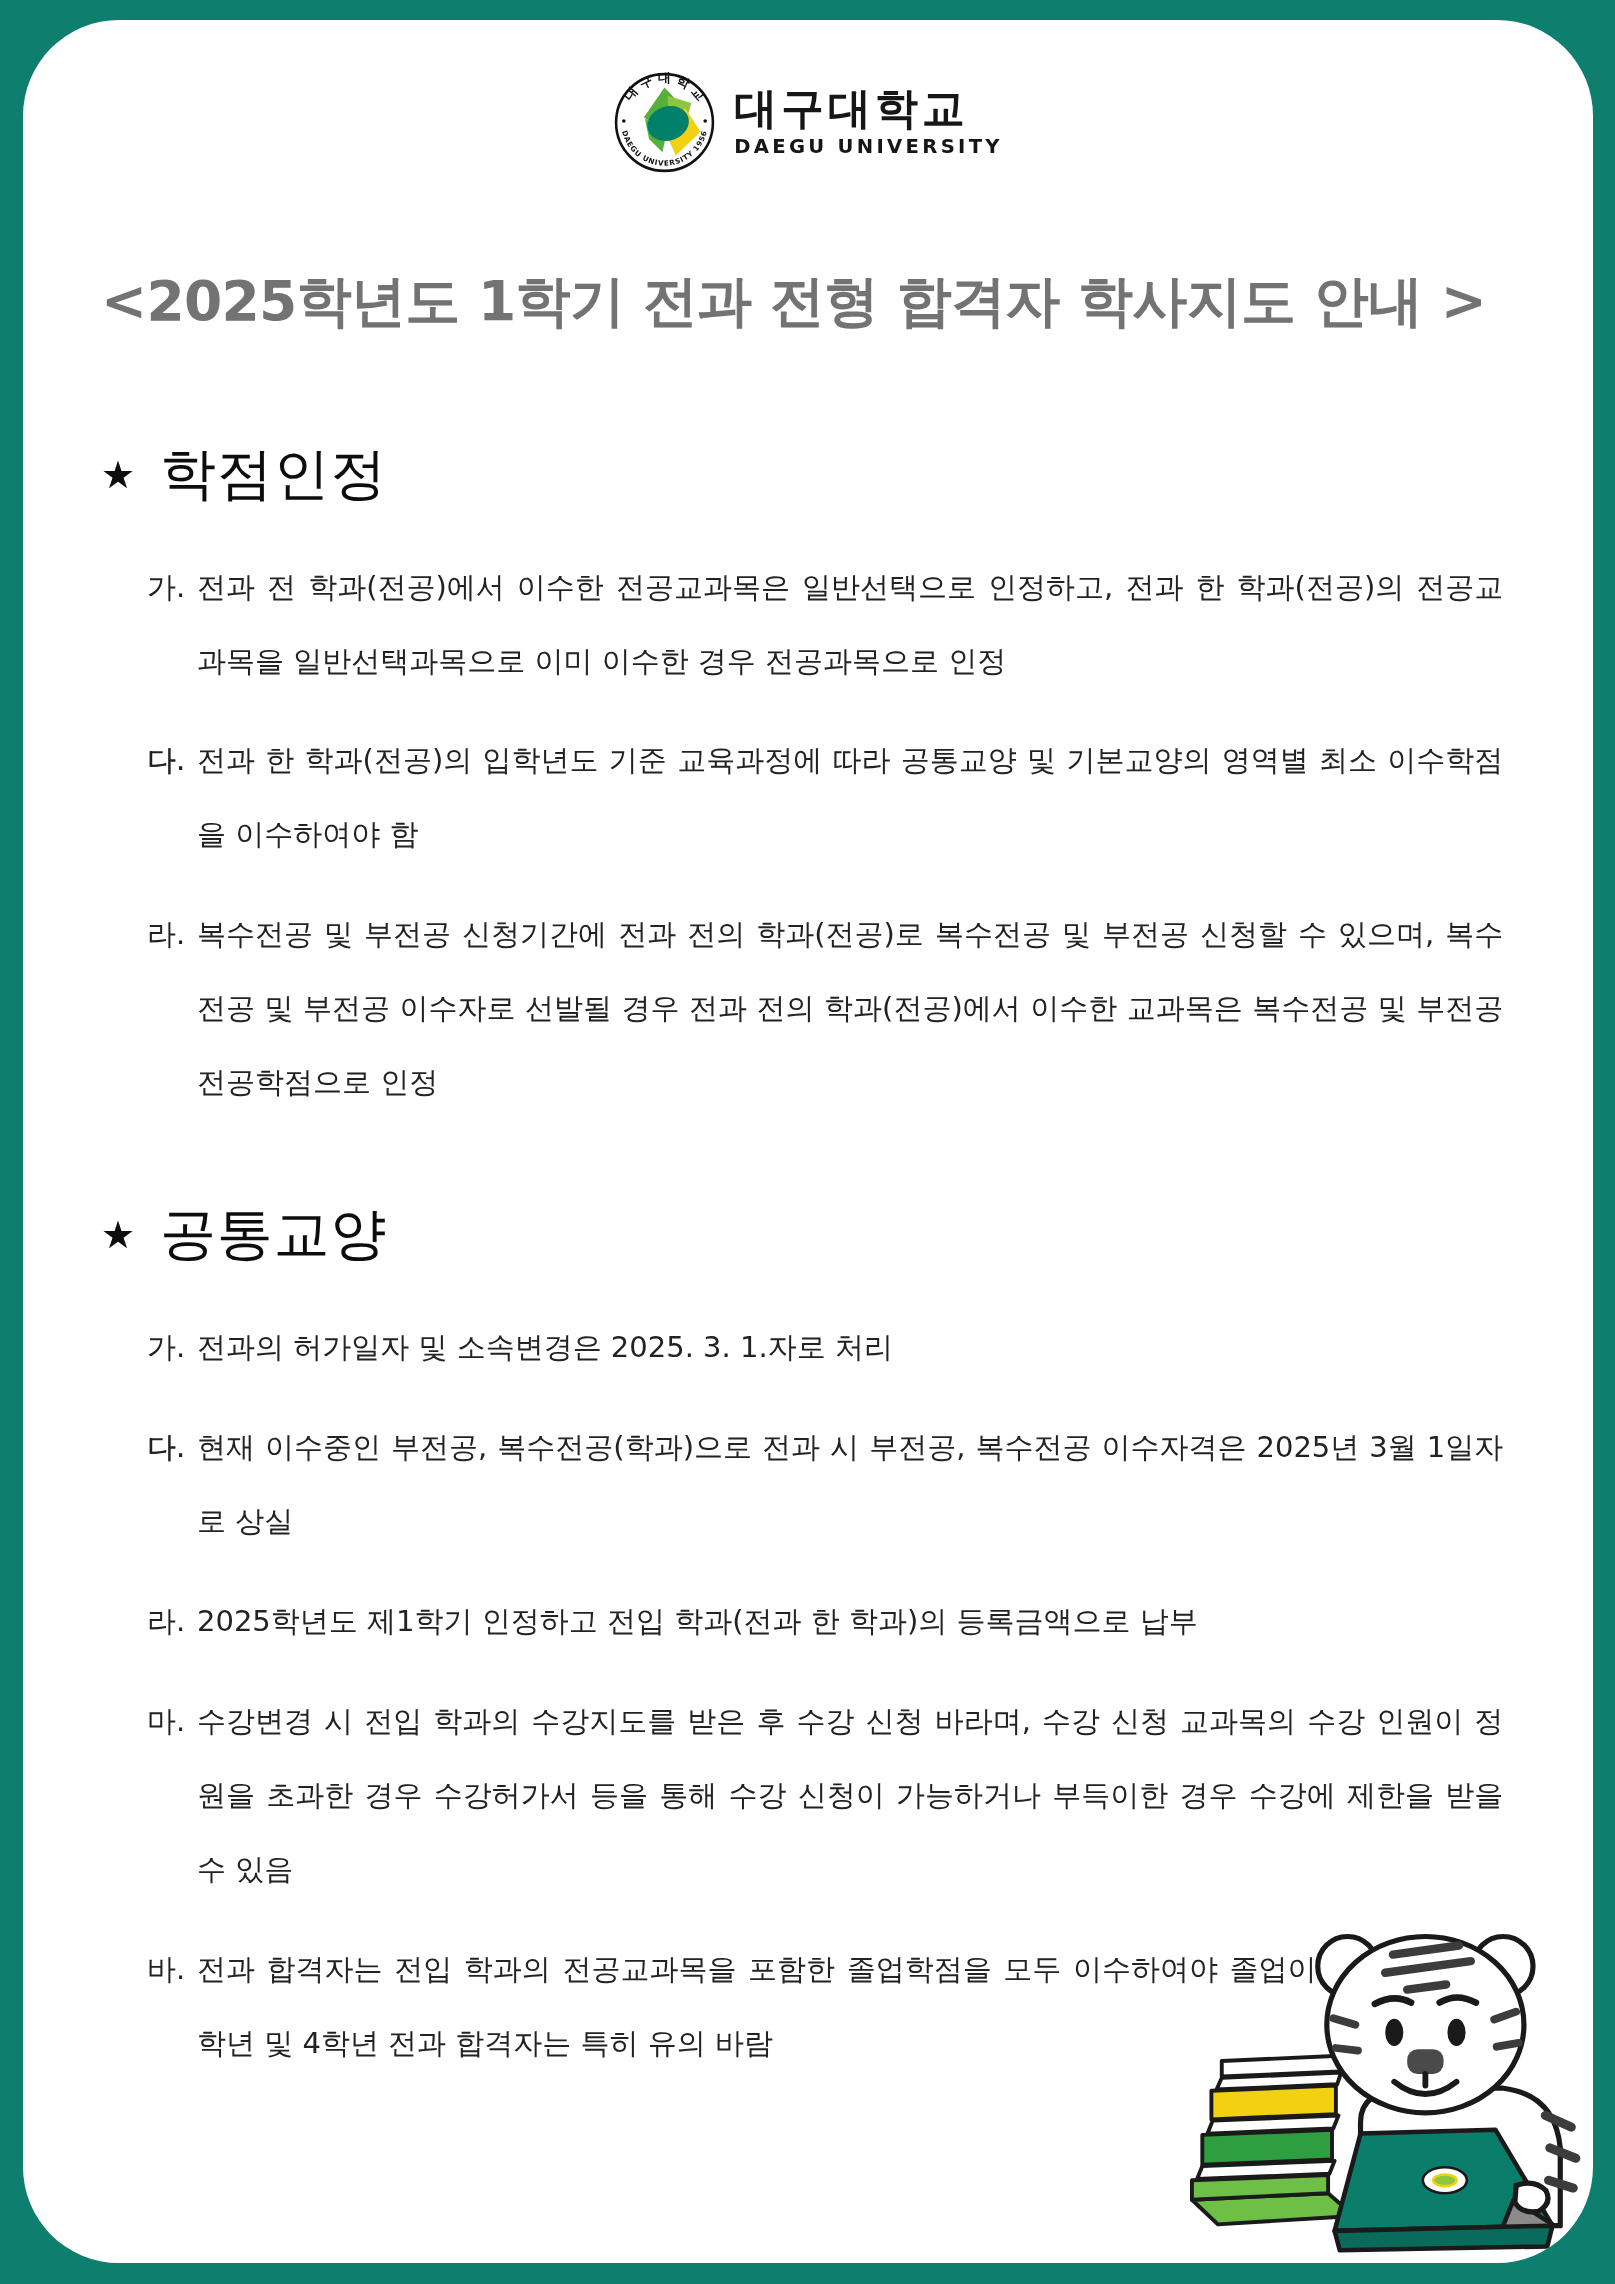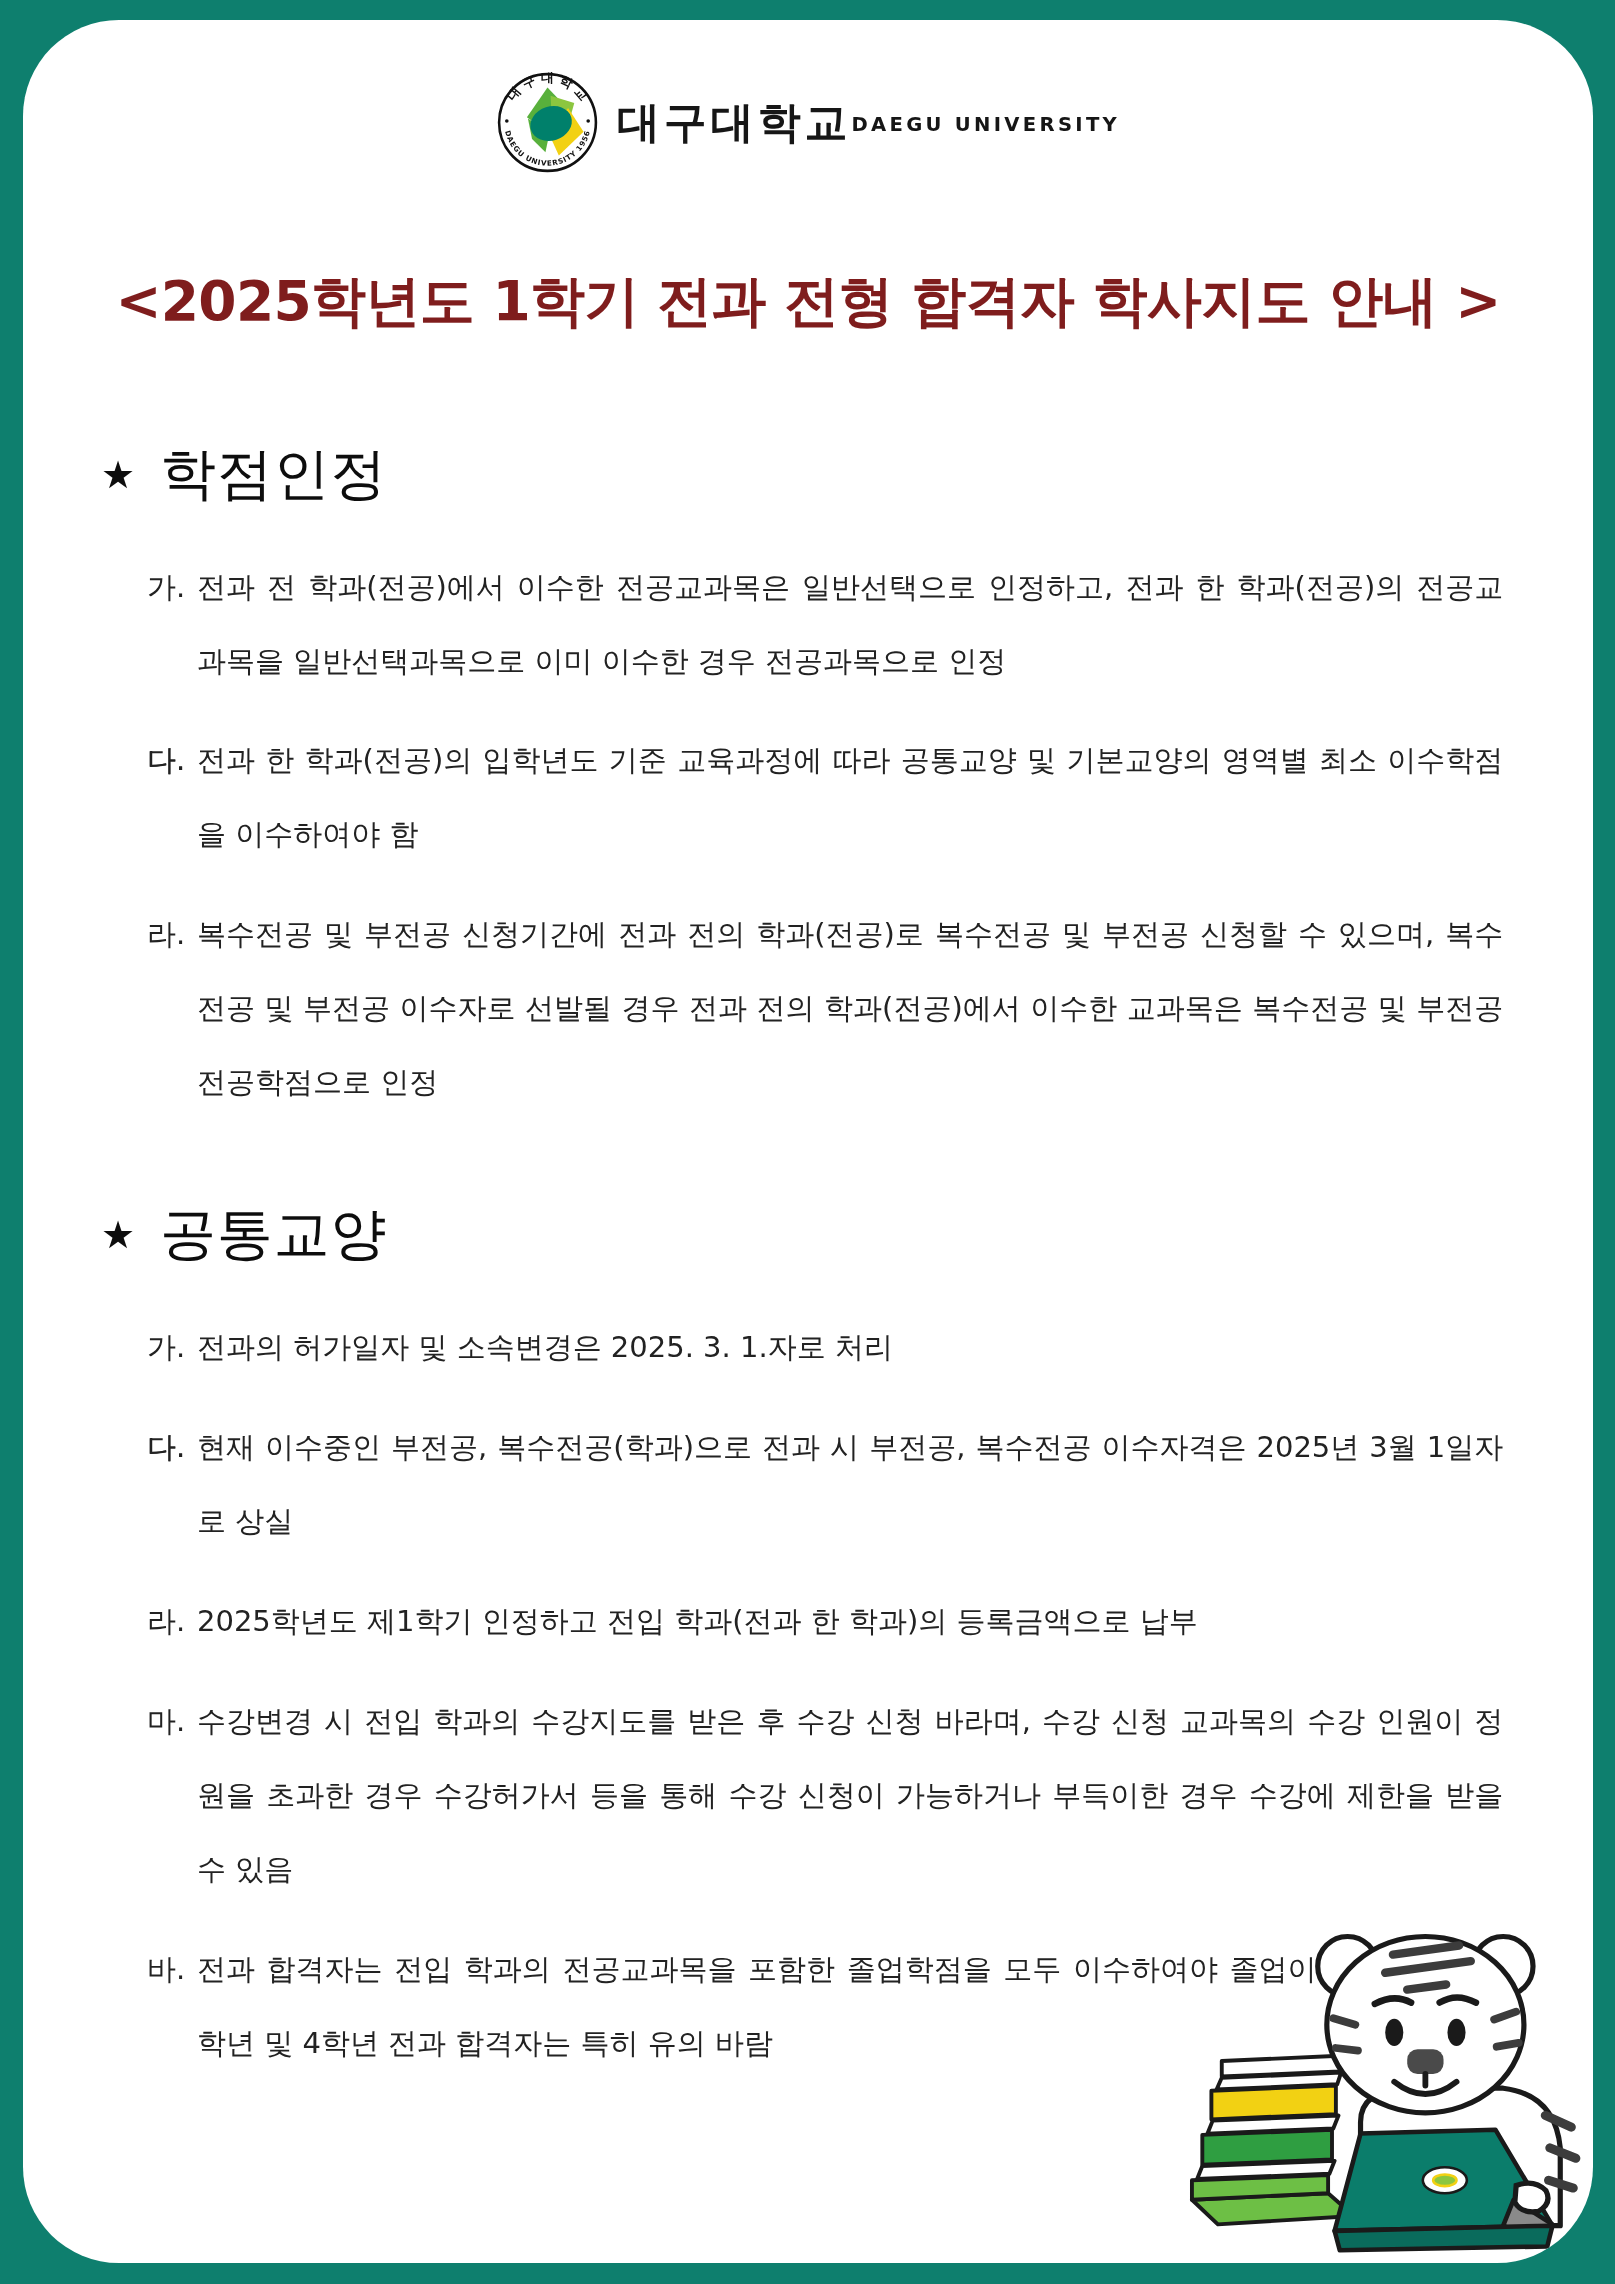--- a/index.html
+++ b/index.html
@@ -10,28 +10,28 @@
     color:#1c1c1c;
   }
   .sheet{
     position:absolute;inset:19.6px 23px 21.5px 23px;
     background:#ffffff;border-radius:96px;overflow:hidden;
   }
   .content{padding:33px 78px 0 78px;}
 
   
   .logo-row{display:flex;justify-content:center;align-items:center;gap:18px;margin-top:18px;}
-  .wordmark{display:flex;flex-direction:row;align-items:center;}
+  .wordmark{display:flex;flex-direction:column;align-items:flex-start;}
   .wordmark-ko{font-size:43px;font-weight:800;letter-spacing:3.9px;line-height:1.05;color:#161616;}
   .wordmark-en{font-size:19.6px;font-weight:700;letter-spacing:3.3px;color:#161616;margin-top:3.9px;}
 
   
   .doc-title{
-    margin-top:91px;text-align:center;
-    font-size:55px;font-weight:800;letter-spacing:-0.7px;color:#7f1d1d;
+    margin-top:91px;text-align:left;
+    font-size:55px;font-weight:800;letter-spacing:-0.7px;color:#737373;
     white-space:nowrap;
   }
 
   
   .section{margin-top:98px;}
   .section.second{margin-top:77px;}
   .section-heading{display:flex;align-items:center;gap:25px;}
   .star{font-size:38px;line-height:1;color:#0d0d0d;}
   .heading-text{font-size:56px;font-weight:400;color:#0d0d0d;letter-spacing:0.7px;}
 

